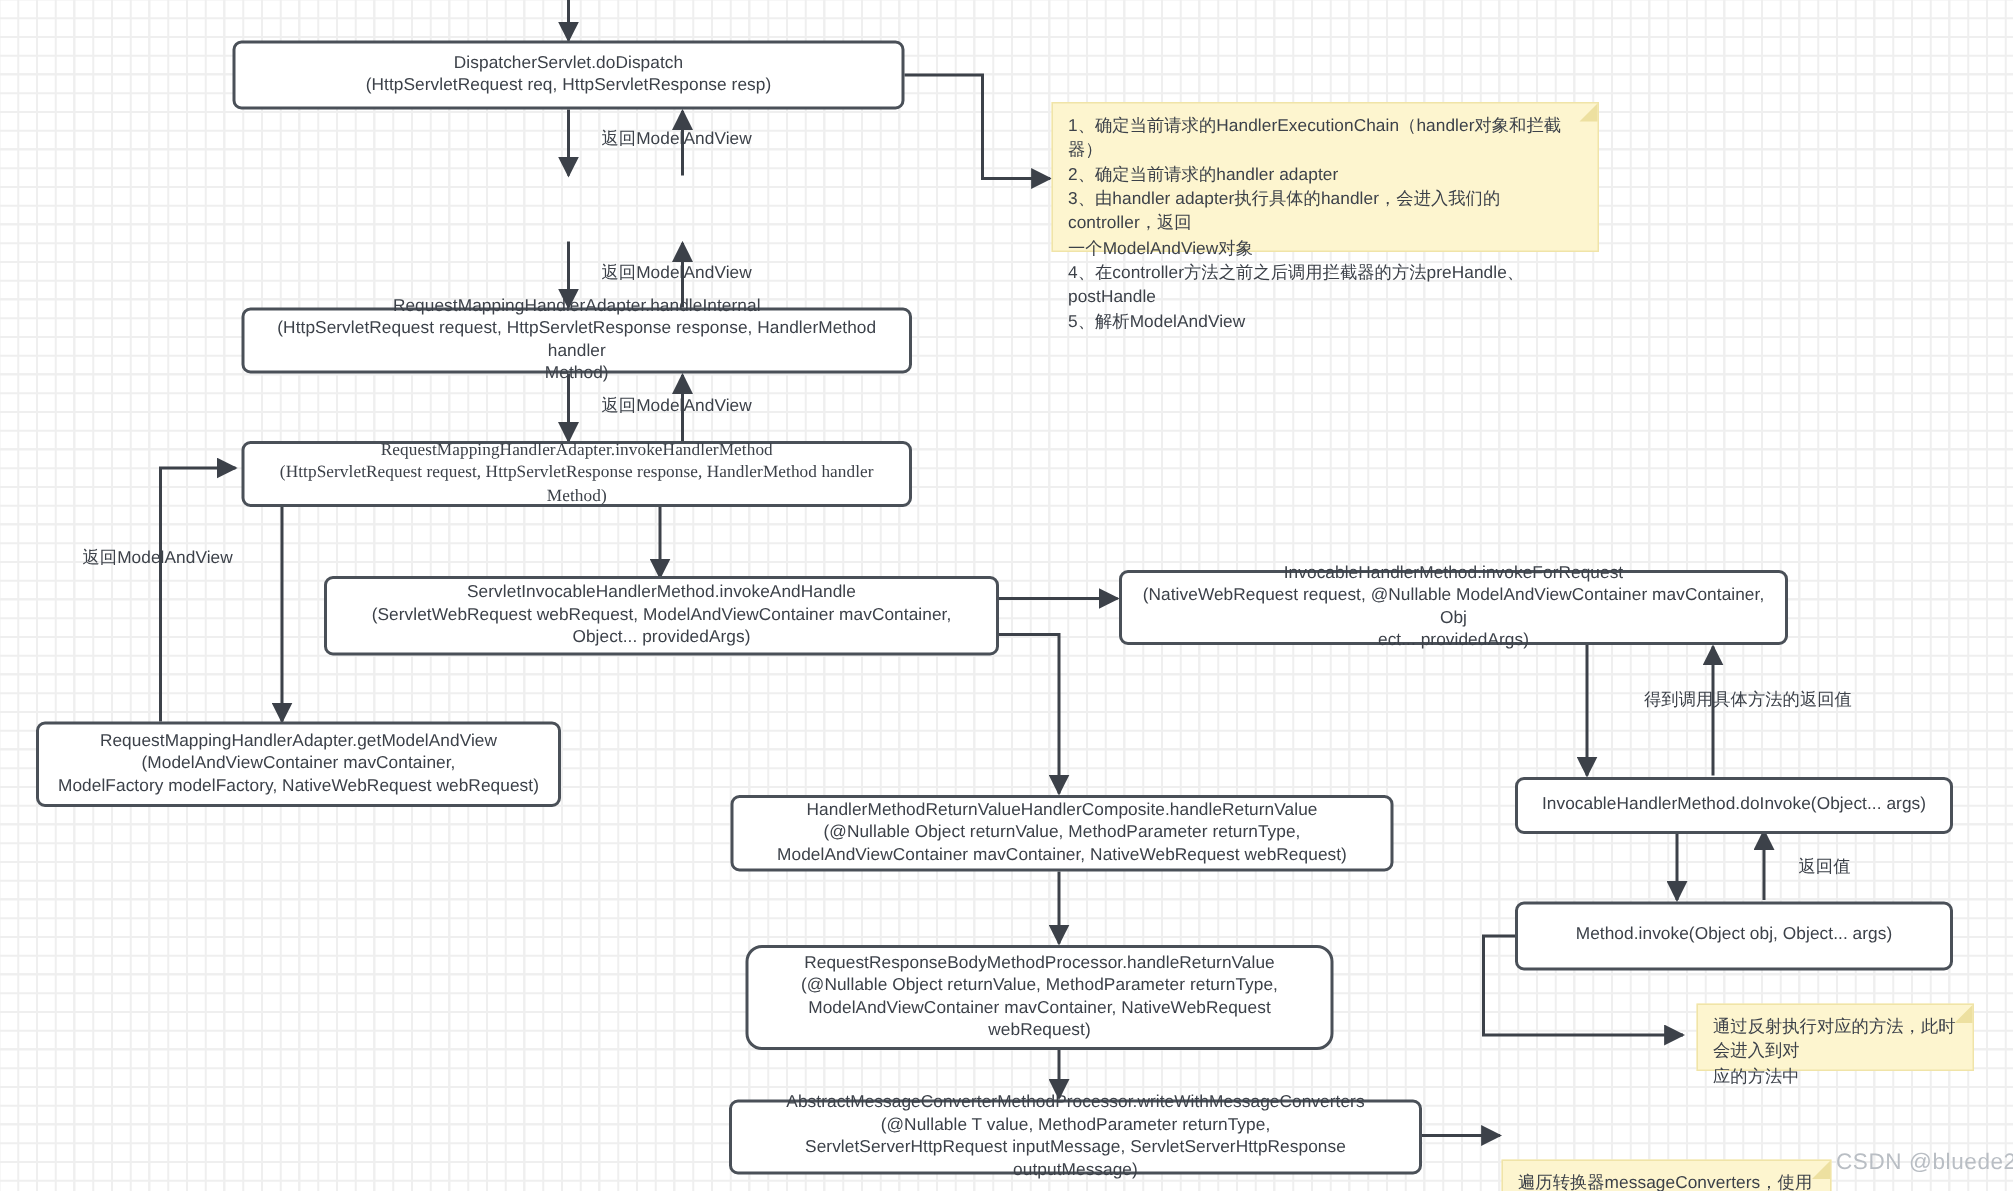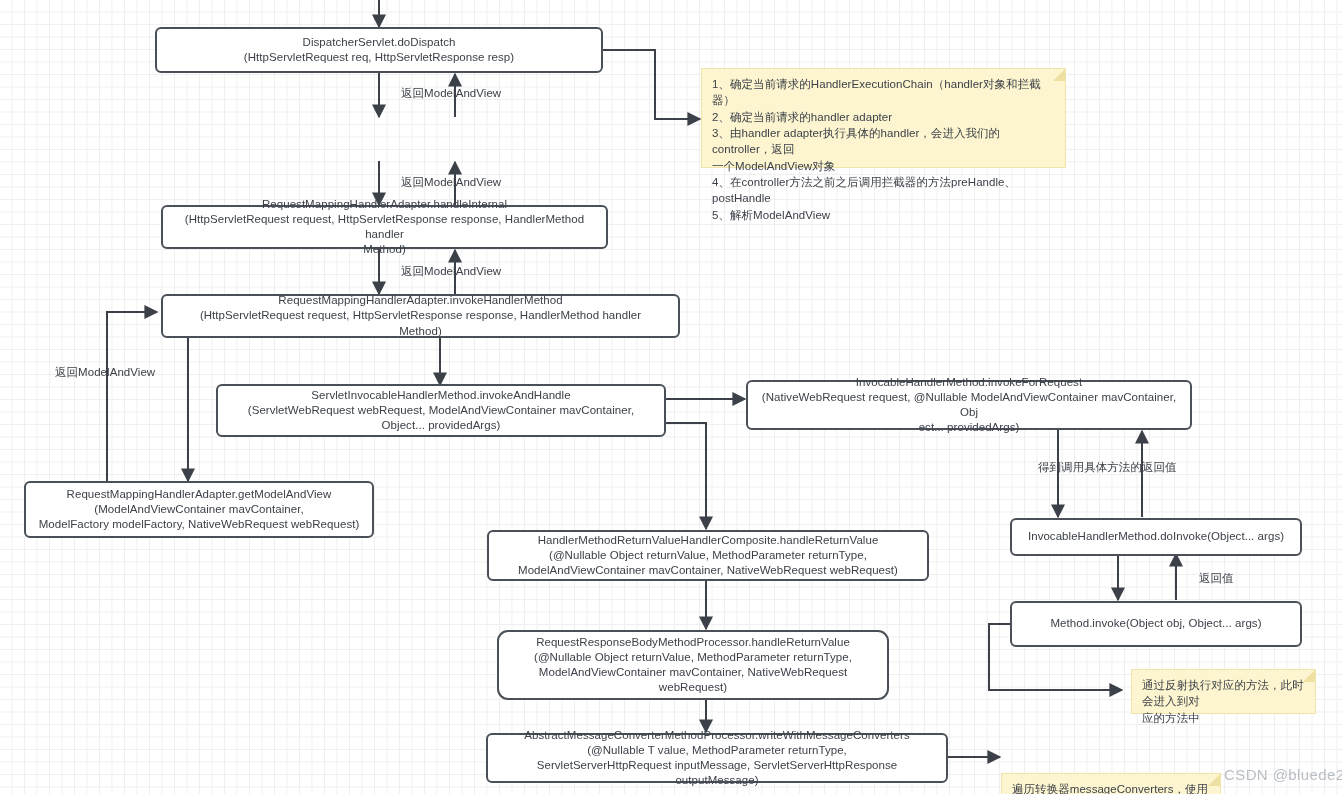--- a/index.html
+++ b/index.html
@@ -147,21 +147,21 @@
   </svg>
 
   <div class="node" style="left:155px; top:27px; width:448px; height:46px;">DispatcherServlet.doDispatch
 (HttpServletRequest req, HttpServletResponse resp)</div>
 
 
   <div class="node" style="left:161px; top:205px; width:447px; height:44px;">RequestMappingHandlerAdapter.handleInternal
 (HttpServletRequest request, HttpServletResponse response, HandlerMethod handler
 Method)</div>
 
-  <div class="node" style="left:161px; top:294px; width:519px; height:44px;">RequestMappingHandlerAdapter.invokeHandlerMethod
+  <div class="node" style="left:161px; top:294px; width:447px; height:44px;font-family:Liberation Serif, serif;">RequestMappingHandlerAdapter.invokeHandlerMethod
 (HttpServletRequest request,  HttpServletResponse response, HandlerMethod handler
 Method)</div>
 
   <div class="node" style="left:216px; top:384px; width:450px; height:53px;">ServletInvocableHandlerMethod.invokeAndHandle
 (ServletWebRequest webRequest, ModelAndViewContainer mavContainer,
 Object... providedArgs)</div>
 
   <div class="node" style="left:746px; top:380px; width:446px; height:50px;">InvocableHandlerMethod.invokeForRequest
 (NativeWebRequest request, @Nullable ModelAndViewContainer mavContainer,  Obj
 ect... providedArgs)</div>
@@ -201,19 +201,19 @@
 write方法进行写入输出消息</div>
 
   <div class="edge-label" style="left:401px; top:87px;">返回ModelAndView</div>
 
   <div class="edge-label" style="left:401px; top:176px;">返回ModelAndView</div>
 
   <div class="edge-label" style="left:401px; top:265px;">返回ModelAndView</div>
 
   <div class="edge-label" style="left:55px; top:366px;">返回ModelAndView</div>
 
-  <div class="edge-label" style="left:1038px; top:461px;font-family:Liberation Serif, serif;">得到调用具体方法的返回值</div>
+  <div class="edge-label" style="left:1096px; top:461px;font-family:Liberation Serif, serif;">得到调用具体方法的返回值</div>
 
   <div class="edge-label" style="left:1199px; top:572px;">返回值</div>
 
   <div class="watermark" style="left:1180px; top:766px;">CSDN @bluede2015</div>
 
 </div>
 
 </body></html>

